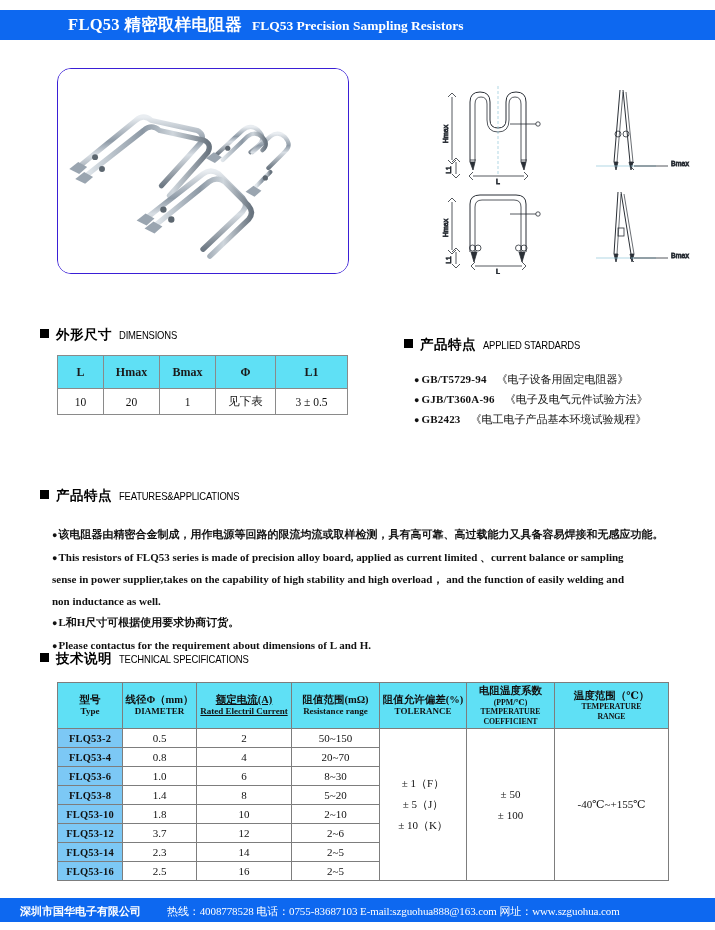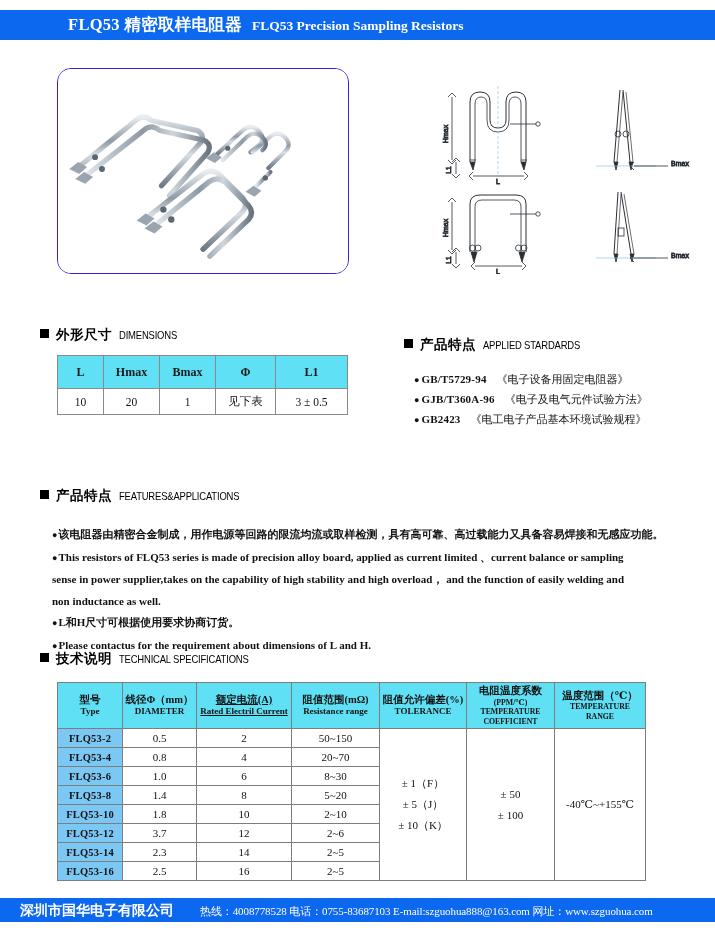--- a/index.html
+++ b/index.html
@@ -116,32 +116,32 @@
   .spec-table td { height: 19px; font-size: 11px; background:#fff; }
   .spec-table td.type {
     background: #7cc8f5; font-weight: bold; font-size: 10.5px; letter-spacing: .2px;
   }
   .spec-table .w1 { width: 65px; }
   .spec-table .w2 { width: 74px; }
   .spec-table .w3 { width: 95px; text-decoration: underline; }
   .spec-table .w4 { width: 88px; }
   .spec-table .w5 { width: 87px; }
   .spec-table .w6 { width: 88px; }
-  .spec-table .w7 { width: 91px; }
+  .spec-table .w7 { width: 114px; }
   .merged { font-size: 11px; line-height: 21px; }
   .merged div { white-space: nowrap; }
 
   
   .footerbar {
     position: absolute; left: 0; top: 898px; width: 715px; height: 24px;
     background: #0d68f0; display: flex; align-items: center;
   }
   .footerbar .f-inner { padding-left: 20px; white-space: nowrap; }
   .f-company {
-    color: #fff; font-size: 14px; font-weight: bold;
+    color: #fff; font-size: 11px; font-weight: bold;
     font-family: "Liberation Serif","DejaVu Serif",serif;
   }
   .f-contact {
     color: #fff; font-size: 11px; margin-left: 22px;
     font-family: Liberation Serif, serif;
     letter-spacing: -.1px;
   }
 </style>
 </head>
 <body>

